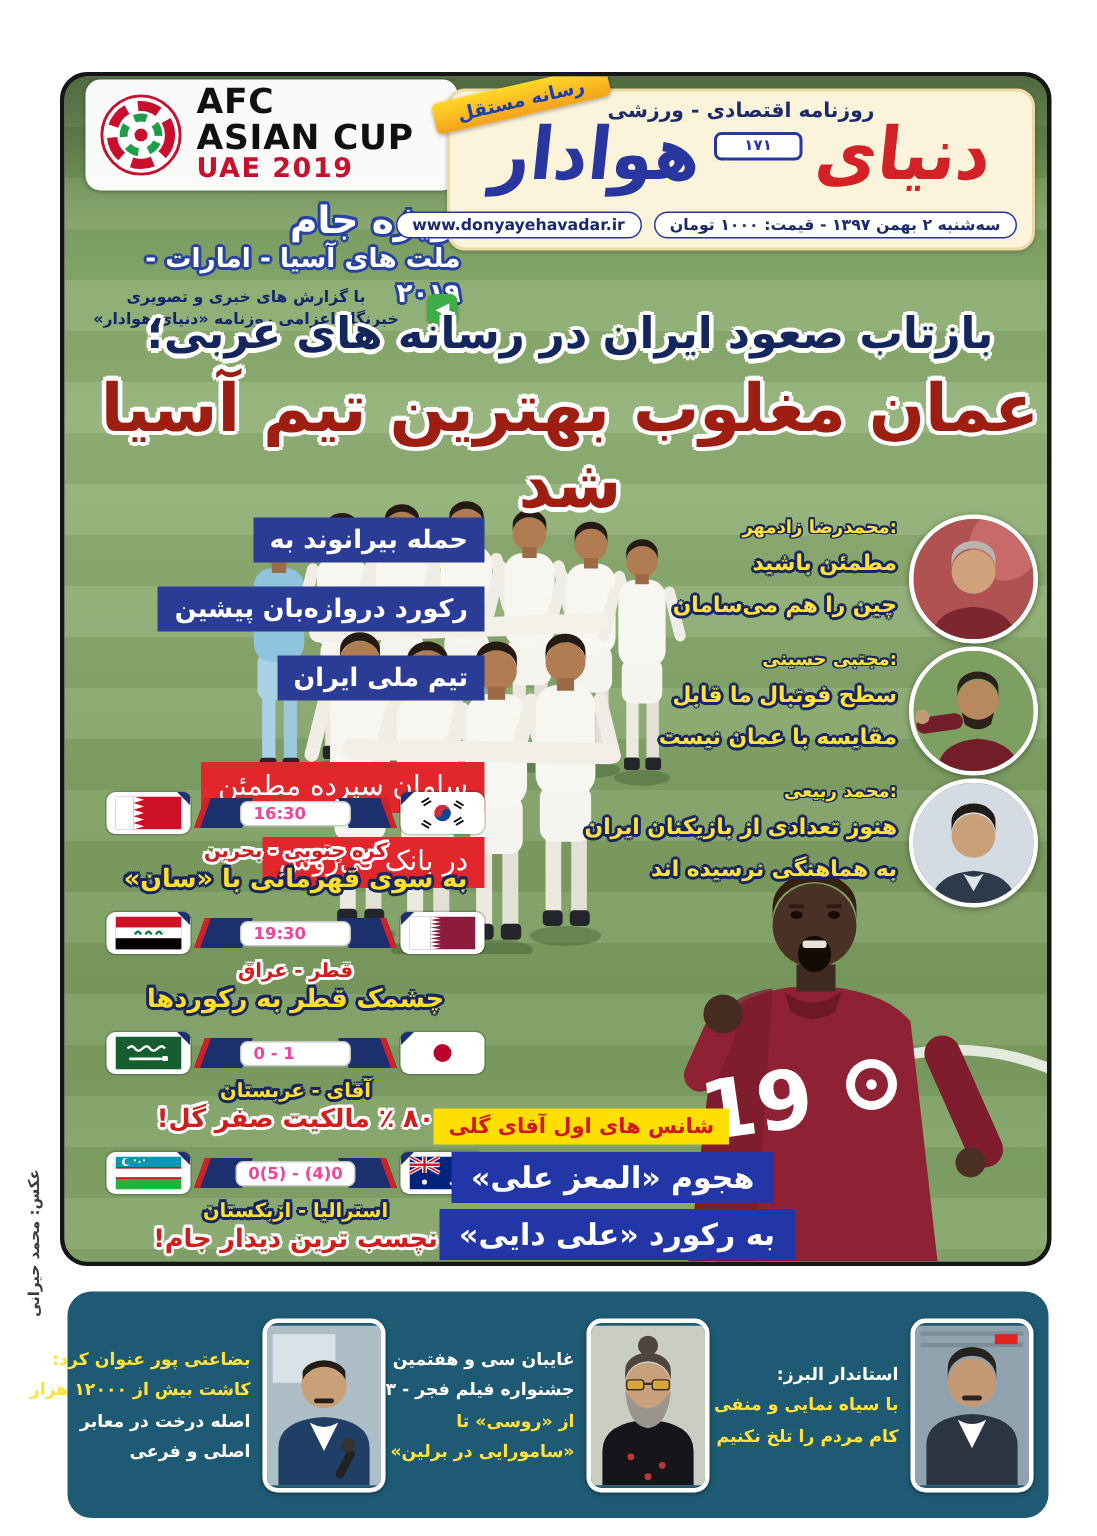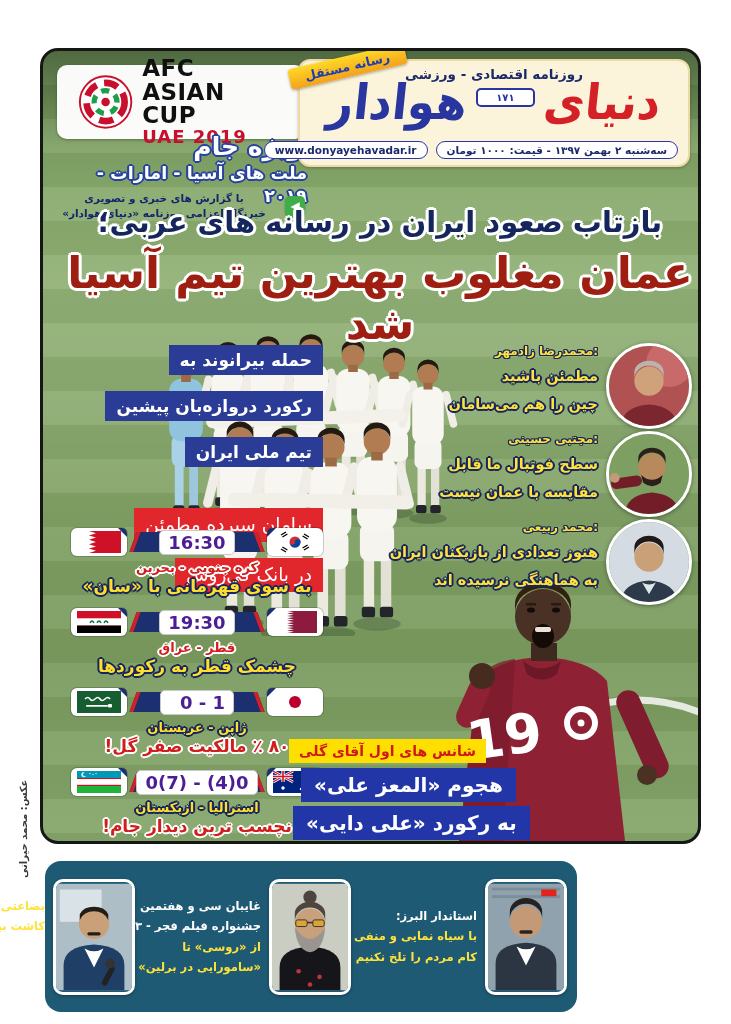--- a/index.html
+++ b/index.html
@@ -12,22 +12,22 @@
     border:3px solid #161616;border-radius:18px;overflow:hidden;
     background:linear-gradient(180deg,#61814d 0%,#75975d 7%,#87a96c 16%,#92b277 30%,#8cab71 46%,#7fa064 62%,#7b9c60 78%,#86a76c 100%);}
   .stripes{position:absolute;inset:0;
     background:repeating-linear-gradient(180deg,rgba(255,255,255,.055) 0 34px,rgba(15,35,8,.055) 34px 68px);}
   .topshade{position:absolute;inset:0;background:linear-gradient(180deg,rgba(30,50,22,.35) 0,rgba(30,50,22,0) 12%);}
 
   .huddle{position:absolute;left:85px;top:275px;width:350px;height:310px;}
   .qplayer{position:absolute;left:342px;top:512px;width:313px;height:278px;}
 
   
-  .afc-box{position:absolute;left:14px;top:14px;width:248px;height:74px;background:rgba(255,255,255,.97);
-    border-radius:10px;display:flex;align-items:center;gap:8px;padding:2px 20px;box-sizing:border-box;
+  .afc-box{position:absolute;left:14px;top:2px;width:248px;height:74px;background:rgba(255,255,255,.97);
+    border-radius:10px;display:flex;align-items:center;gap:8px;padding:2px 8px;box-sizing:border-box;
     box-shadow:0 1px 3px rgba(0,0,0,.3);}
   .afc-t1,.afc-t2{font-weight:900;font-size:23px;color:#101010;line-height:1.02;letter-spacing:.5px;}
   .afc-t3{font-weight:900;font-size:18px;color:#c8102e;line-height:1.05;letter-spacing:1px;}
   .special{position:absolute;left:10px;top:82px;width:254px;text-align:right;color:#fff;}
   .sp1{font-size:25px;font-weight:900;line-height:1.15;padding-right:4px;}
   .sp2{font-size:17.5px;font-weight:900;line-height:1.3;}
   .afc-note{position:absolute;left:6px;top:140px;width:256px;display:flex;align-items:center;gap:6px;
     justify-content:flex-start;}
   .afc-note .txt{flex:1;text-align:center;color:#16246b;font-size:10.5px;font-weight:800;line-height:1.45;}
   .arrowbox{width:20px;height:20px;border-radius:5px;background:#3fae49;display:flex;align-items:center;
@@ -83,33 +83,33 @@
   .frow{display:flex;align-items:center;justify-content:space-between;height:28px;}
   .flagbox{width:56px;height:28px;background:#fff;border-radius:6px;display:flex;align-items:center;
     justify-content:center;box-shadow:0 0 0 1px rgba(0,0,0,.18);position:relative;flex:none;}
   .fl::after{content:"";position:absolute;top:0;right:0;border-top:9px solid #1c2f6e;border-left:9px solid transparent;border-top-right-radius:5px;}
   .fr::after{content:"";position:absolute;top:0;left:0;border-top:9px solid #1c2f6e;border-right:9px solid transparent;border-top-left-radius:5px;}
   .fcenter{flex:1;position:relative;height:26px;margin:0 4px;display:flex;align-items:center;justify-content:center;}
   .wing{position:absolute;top:3px;width:28px;height:20px;background:#1c2f6e;}
   .wing.l{left:2px;transform:skewX(-20deg);border-left:4px solid #d02028;}
   .wing.r{right:2px;transform:skewX(20deg);border-right:4px solid #d02028;}
   .ftime{position:relative;z-index:1;background:#fff;border:1px solid #c9c9c9;border-radius:5px;
-    padding:1px 8px;font-size:18px;font-weight:900;color:#4c1d95;min-width:56px;text-align:right;white-space:nowrap;}
+    padding:1px 8px;font-size:11px;font-weight:900;color:#ec4899;min-width:56px;text-align:left;white-space:nowrap;}
   .fteams{margin-top:4px;font-size:13px;font-weight:800;}
   .fnote{margin-top:1px;font-size:17px;font-weight:900;}
   .c-red{color:#d21d1d;} .c-yel{color:#ffdf2b;}
 
   
   .stag{position:absolute;left:246px;top:688px;background:#ffdf00;color:#d01818;font-size:14px;
     font-weight:900;padding:4px 10px;}
   .sline{position:absolute;background:#2236a8;color:#fff;font-size:20px;font-weight:900;padding:5px 13px;text-align:right;}
   .sl1{left:258px;top:717px;} .sl2{left:250px;top:755px;}
 
   
-  .strip{position:absolute;left:45px;top:861px;width:532px;height:151px;background:#1e5a73;
+  .strip{position:absolute;left:45px;top:861px;width:654px;height:151px;background:#1e5a73;
     border-radius:16px;display:flex;direction:rtl;align-items:center;padding:0 10px;box-sizing:border-box;gap:4px;}
   .sitem{width:212px;flex:none;display:flex;direction:rtl;align-items:center;gap:8px;}
   .sphoto{width:76px;height:110px;border-radius:10px;border:3px solid #fff;overflow:hidden;flex:none;
     box-shadow:0 1px 3px rgba(0,0,0,.35);}
   .stext{text-align:right;font-weight:800;font-size:11.5px;line-height:1.75;white-space:nowrap;}
   .ly{color:#ffe23a;} .lw{color:#fff;}
 
   .credit{position:absolute;left:18px;top:878px;transform:rotate(-90deg);transform-origin:0 0;
     font-size:10px;font-weight:700;color:#3a3a3a;white-space:nowrap;}
 </style>
@@ -370,21 +370,21 @@
               <span class="wing r"></span>
             <span class="ftime">0 - 1</span>
           </span>
           <span class="flagbox fr">
             <svg width="44" height="22" viewBox="0 0 44 22">
                 <rect width="44" height="22" fill="#fff"></rect>
                 <circle cx="22" cy="11" r="6" fill="#bc002d"></circle>
               </svg>
           </span>
         </div>
-        <div class="fteams fa c-yel outn">ژاپن - عربستان</div>
+        <div class="fteams fa c-yel outn">آقای - عربستان</div>
         <div class="fnote fa c-red outw">۸۰ ٪ مالکیت صفر گل!</div>
       </div>
 
       <div class="fixture">
         <div class="frow">
           <span class="flagbox fl">
             <svg width="44" height="22" viewBox="0 0 44 22">
                 <rect width="44" height="7" fill="#0099b5"></rect>
                 <rect y="7" width="44" height="1.2" fill="#ce1126"></rect>
                 <rect y="8.2" width="44" height="5.6" fill="#fff"></rect>
@@ -393,21 +393,21 @@
                 <circle cx="7" cy="3.6" r="2.6" fill="#fff"></circle>
                 <circle cx="8.2" cy="3.3" r="2.2" fill="#0099b5"></circle>
                 <circle cx="13" cy="2.6" r=".7" fill="#fff"></circle>
                 <circle cx="16" cy="3.6" r=".7" fill="#fff"></circle>
                 <circle cx="19" cy="2.6" r=".7" fill="#fff"></circle>
               </svg>
           </span>
           <span class="fcenter">
               <span class="wing l"></span>
               <span class="wing r"></span>
-            <span class="ftime">0(7) - (4)0</span>
+            <span class="ftime">0(5) - (4)0</span>
           </span>
           <span class="flagbox fr">
             <svg width="44" height="22" viewBox="0 0 44 22">
                 <rect width="44" height="22" fill="#00247d"></rect>
                 <path d="M0,0 L20,11 M20,0 L0,11" stroke="#fff" stroke-width="2.6"></path>
                 <path d="M0,0 L20,11 M20,0 L0,11" stroke="#cf142b" stroke-width="1.1"></path>
                 <rect x="8.4" width="3.2" height="11" fill="#fff"></rect>
                 <rect y="3.9" width="20" height="3.2" fill="#fff"></rect>
                 <rect x="9.2" width="1.6" height="11" fill="#cf142b"></rect>
                 <rect y="4.7" width="20" height="1.6" fill="#cf142b"></rect>

